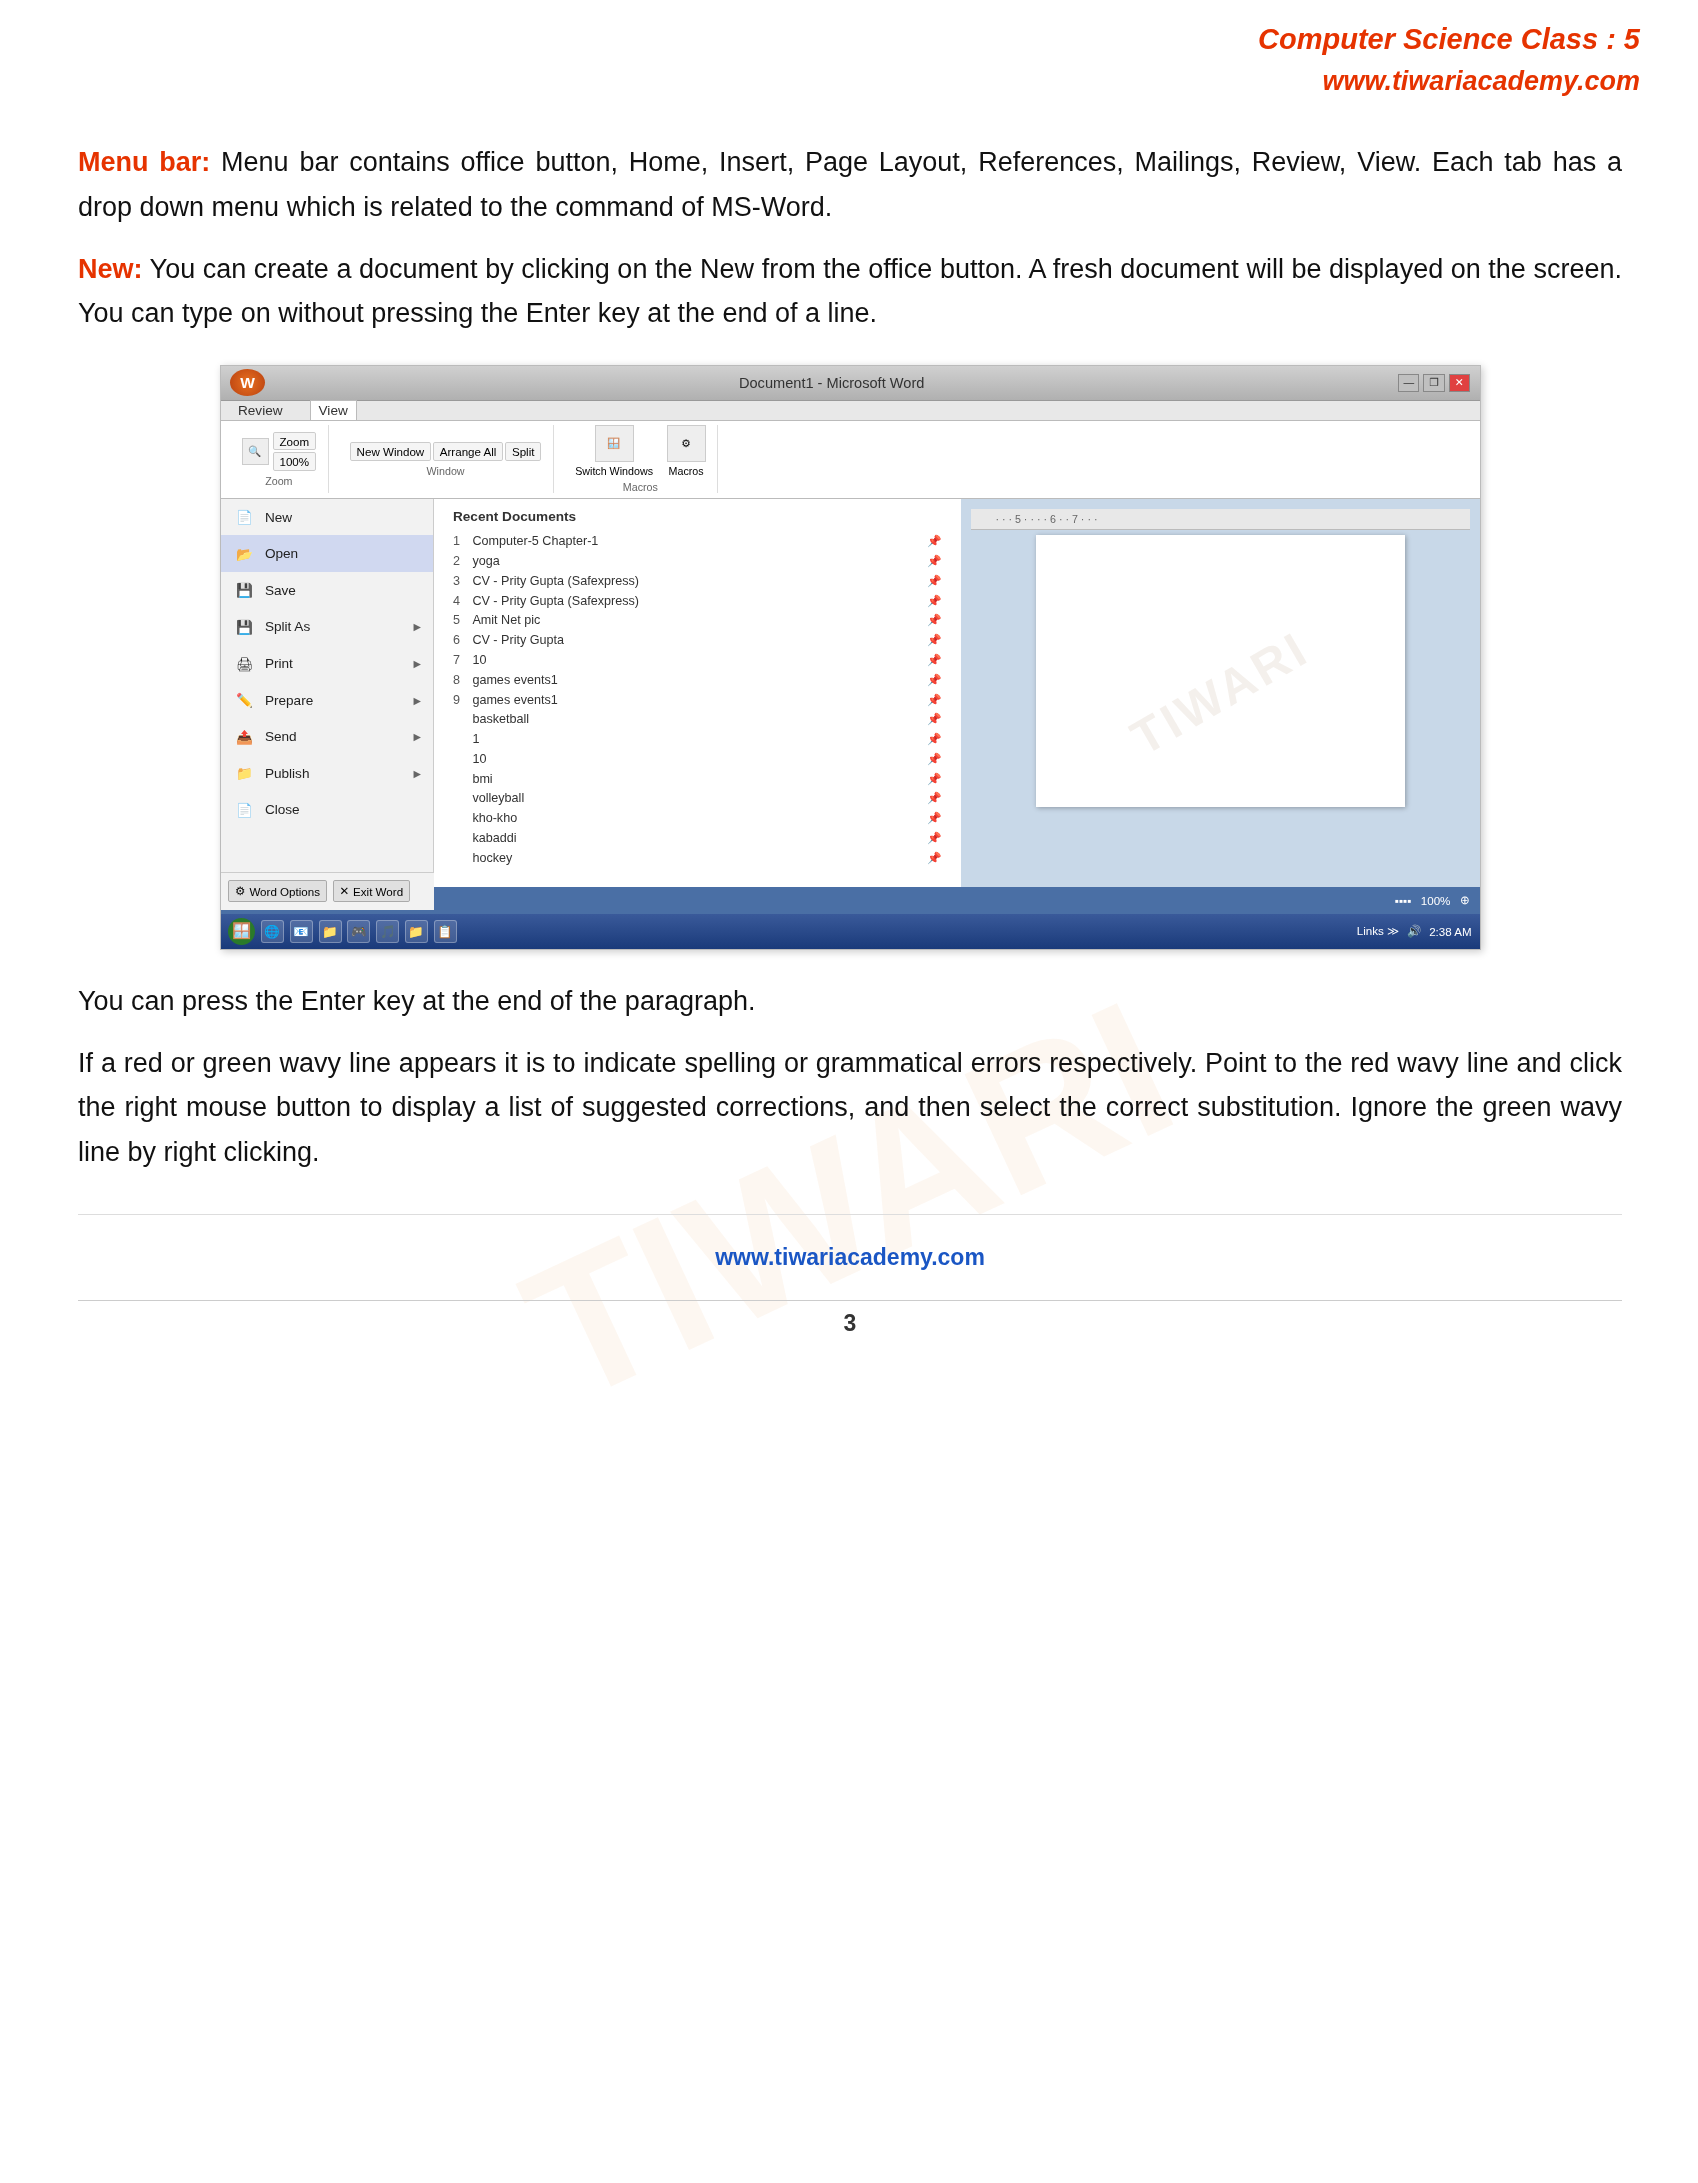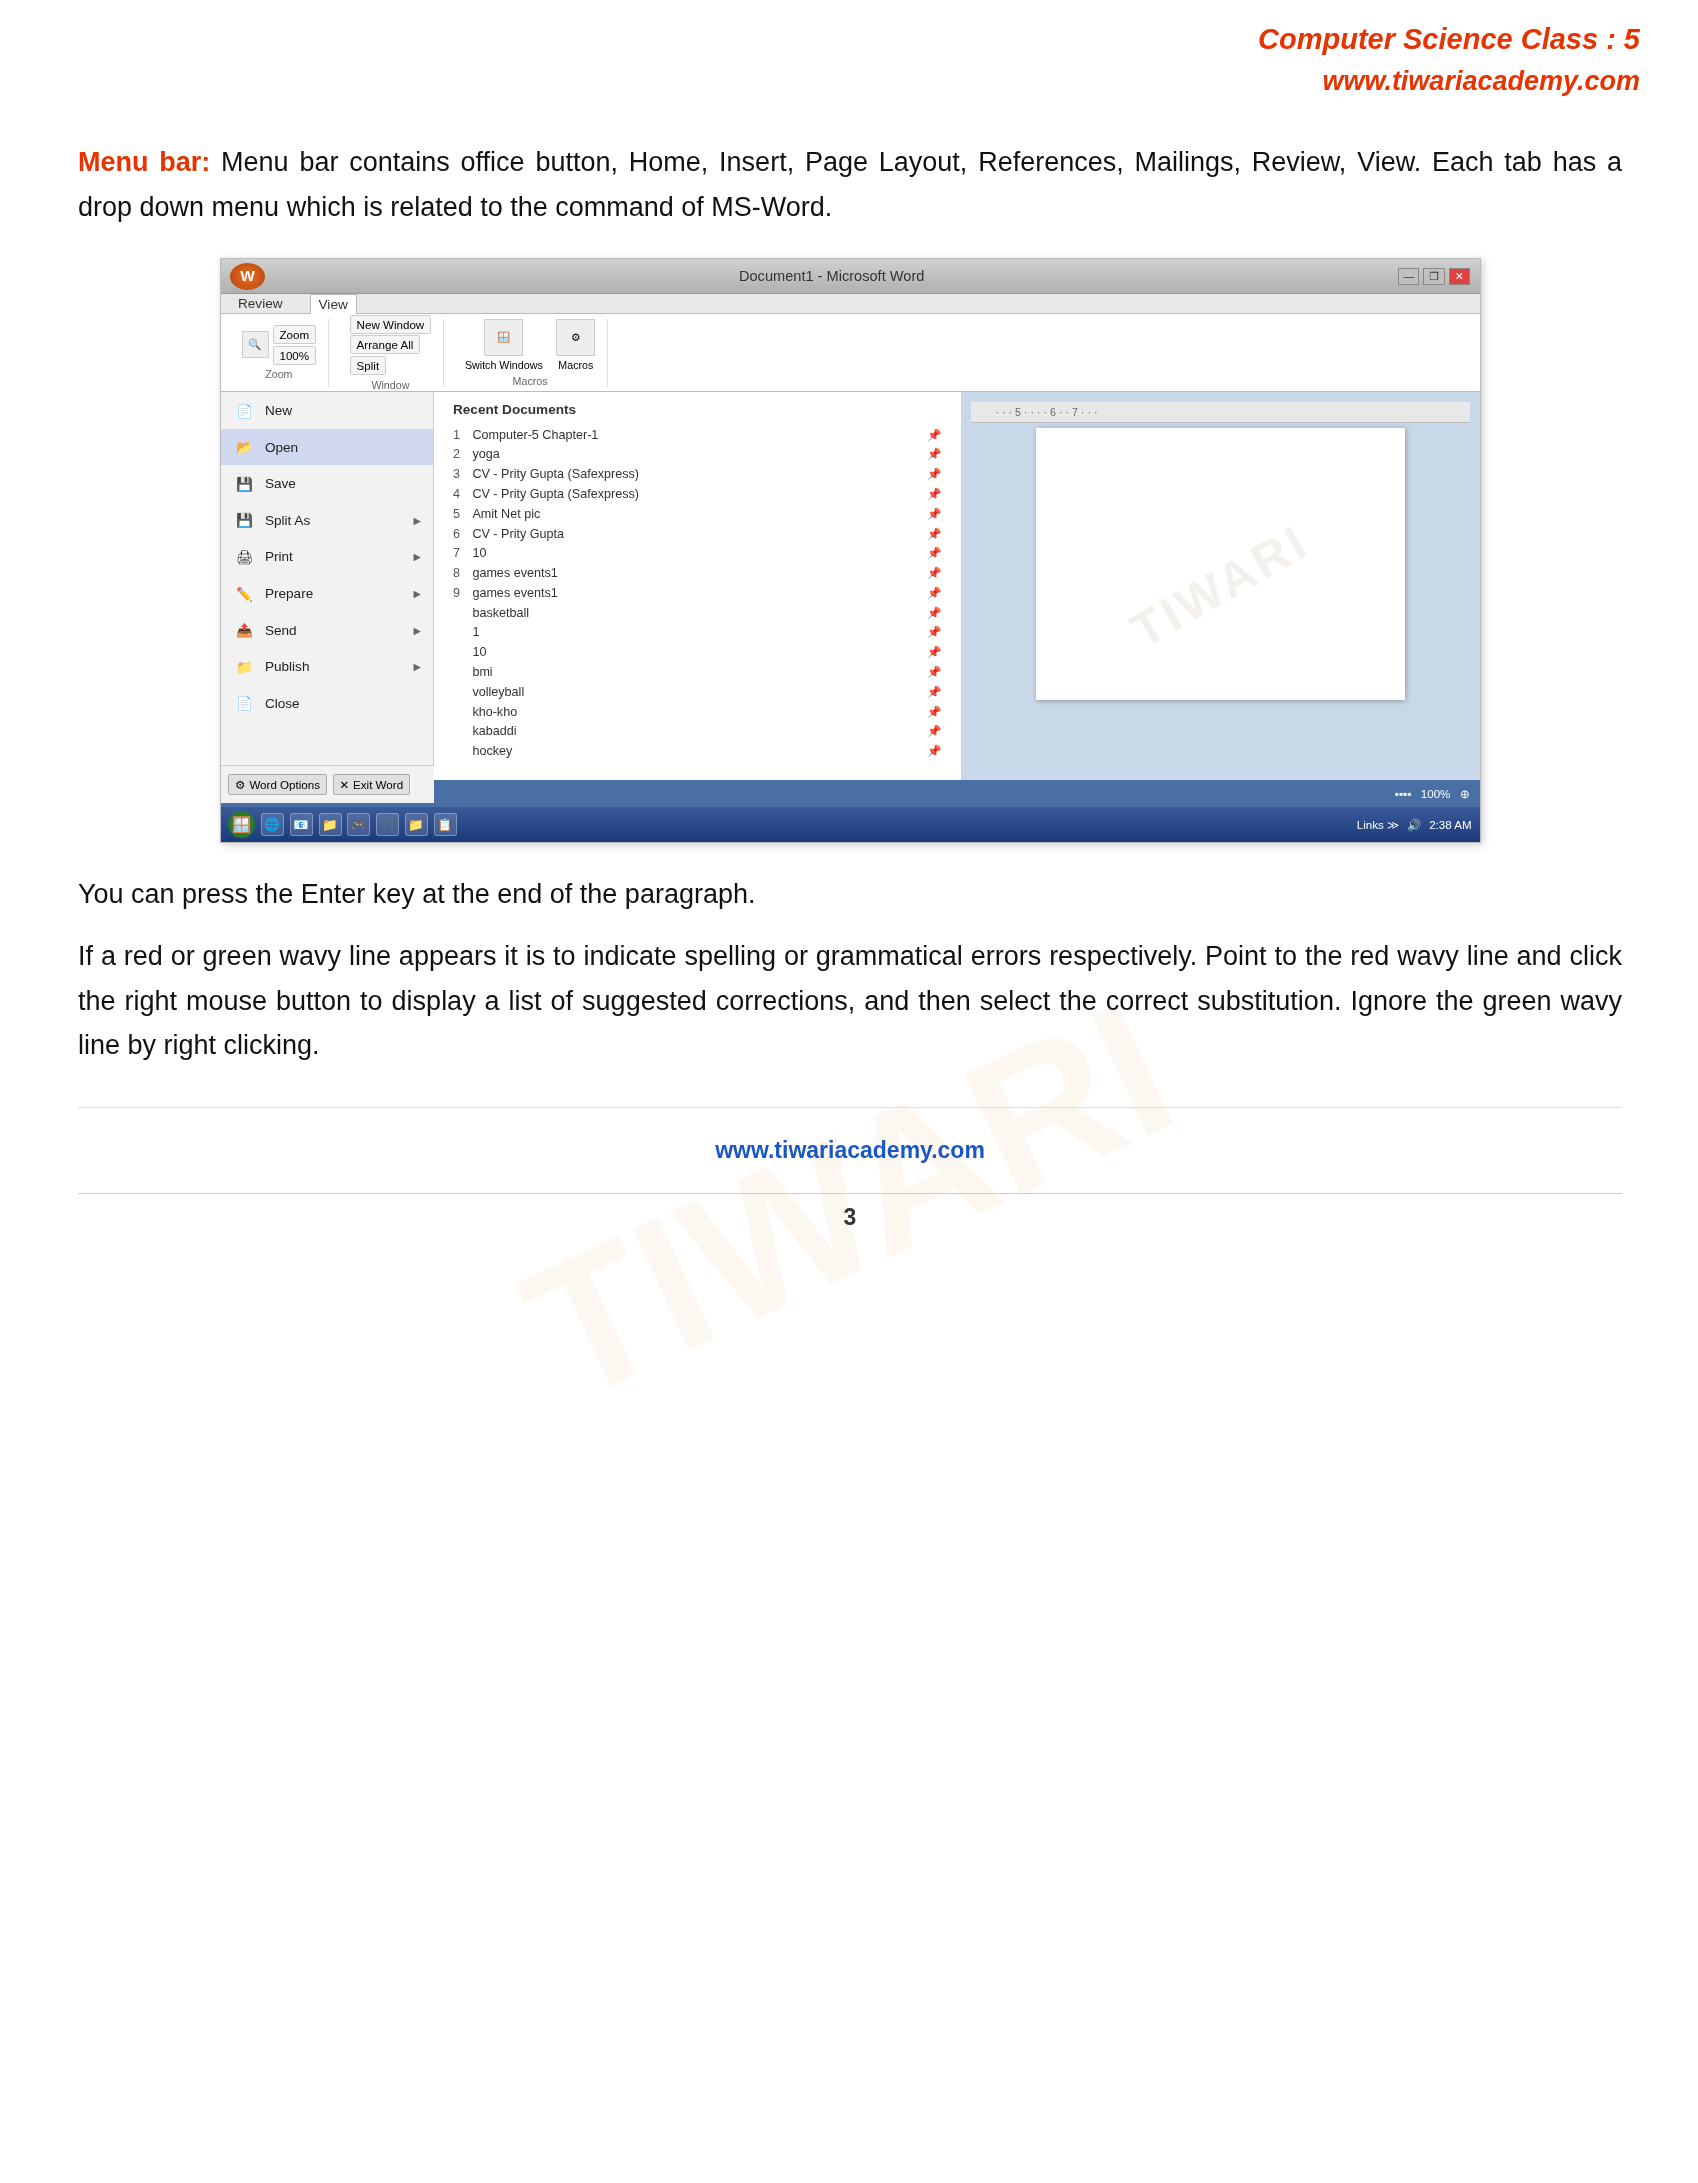--- a/index.html
+++ b/index.html
@@ -392,20 +392,23 @@
     </div>
   </div>
 
   <div class="content">
 
     <p class="para">
       <span class="bold-label">Menu bar:</span><span> Menu bar contains office button, Home, Insert, Page Layout, References, Mailings, Review, View. Each tab has a drop down menu which is related to the command of MS-Word.</span>
     </p>
 
 
+    <p class="para">
+      <span class="bold-label">New:</span><span> You can create a document by clicking on the New from the office button. A fresh document will be displayed on the screen. You can type on without pressing the Enter key at the end of a line.</span>
+    </p>
 
     <div class="screenshot-container">
 
       <div class="title-bar">
 
         <div style="width:35px;height:27px;background:radial-gradient(circle,#e87020,#b84010);border-radius:50%;display:flex;align-items:center;justify-content:center;cursor:pointer;">
           <span style="color:#fff;font-size:15.5px;font-weight:bold;">W</span>
         </div>
         <span class="title-bar-text">Document1 - Microsoft Word</span>
         <div class="title-bar-buttons">
@@ -427,21 +430,21 @@
             <div class="ribbon-icon">🔍</div>
             <div style="display:flex;flex-direction:column;gap:1.9px;">
               <div class="ribbon-btn">Zoom</div>
               <div class="ribbon-btn">100%</div>
             </div>
           </div>
           <div class="ribbon-group-label">Zoom</div>
         </div>
 
         <div class="ribbon-group">
-          <div class="ribbon-btn-row" style="flex-direction:column;align-items:flex-start;gap:1.9px;">
+          <div class="ribbon-btn-row" style="flex-direction:row;align-items:flex-start;gap:1.9px;">
             <div class="ribbon-btn">New Window</div>
             <div class="ribbon-btn">Arrange All</div>
             <div class="ribbon-btn">Split</div>
           </div>
           <div class="ribbon-group-label">Window</div>
         </div>
 
         <div class="ribbon-group">
           <div class="ribbon-btn-row">
             <div style="display:flex;flex-direction:column;align-items:center;gap:2.9px;">

